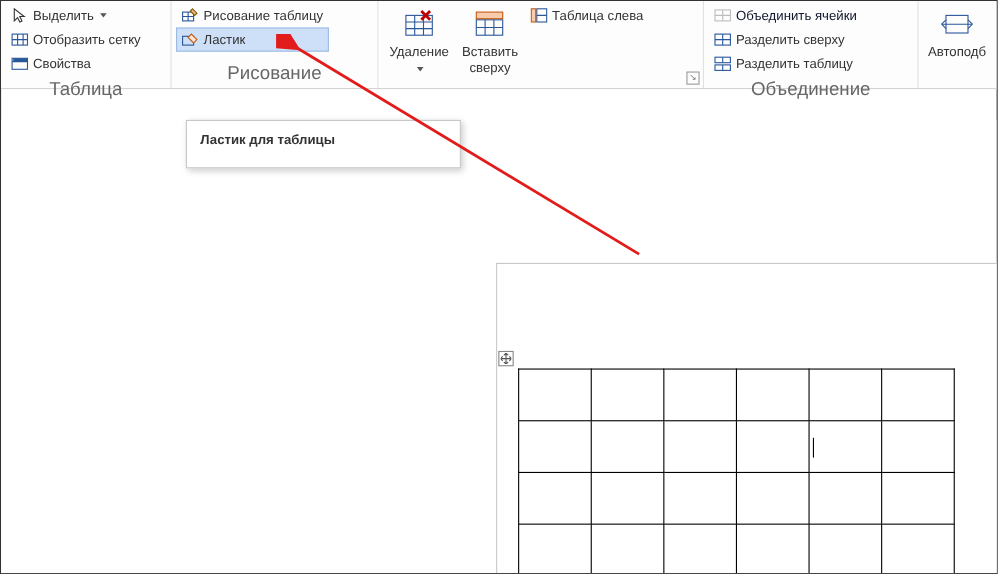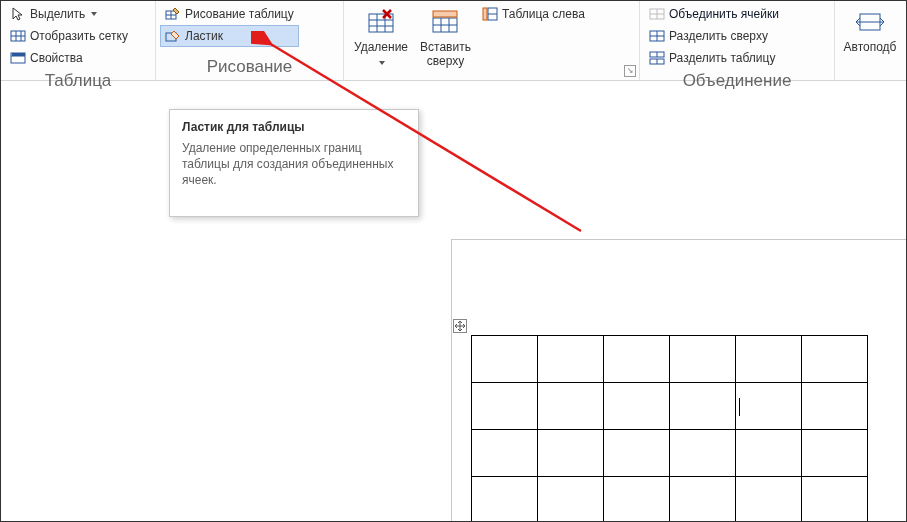--- a/index.html
+++ b/index.html
@@ -115,21 +115,21 @@
   }
 
   
   .tooltip {
     position:absolute;
     left: 168px; top: 108px;
     width: 250px;
     background: #fff;
     border: 1px solid #c7c7c7;
     box-shadow: 2px 2px 6px rgba(0,0,0,0.2);
-    padding: 10px 12px 28px 12px;
+    padding: 10px 12px 12px 12px;
     z-index: 10;
   }
   .tooltip .tt-title { font-weight: bold; font-size: 12px; margin-bottom: 6px; color:#333; }
   .tooltip .tt-body { font-size: 12px; color: #5f5f5f; line-height: 16px; }
 
   
   .arrow-svg {
     position:absolute;
     left: 250px; top: 30px;
     width: 340px; height: 210px;
@@ -332,21 +332,20 @@
           <td></td>
           <td></td>
           <td></td>
         </tr>
       </tbody>
   </table>
 </div>
 
 <div class="tooltip">
   <div class="tt-title">Ластик для таблицы</div>
-  <div class="tt-body">Удаление определенных границ таблицы для создания объединенных ячеек.</div>
 </div>
 
 <svg class="arrow-svg" viewBox="0 0 340 210">
   <defs>
     <marker id="ah" markerWidth="12" markerHeight="12" refX="2" refY="6" orient="auto">
       <path d="M12 0 L0 6 L12 12 Z" fill="#e21b1b"></path>
     </marker>
   </defs>
   <line x1="330" y1="200" x2="18" y2="12" stroke="#e21b1b" stroke-width="2.5" marker-end="url(#ah)"></line>
 </svg>

